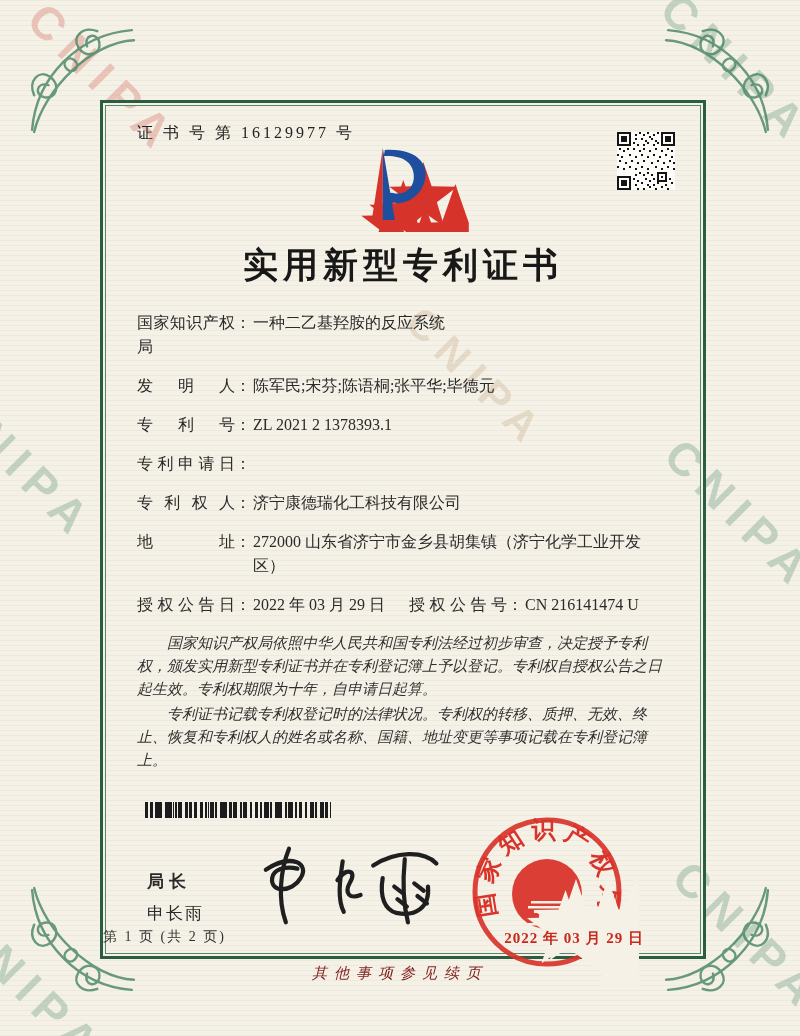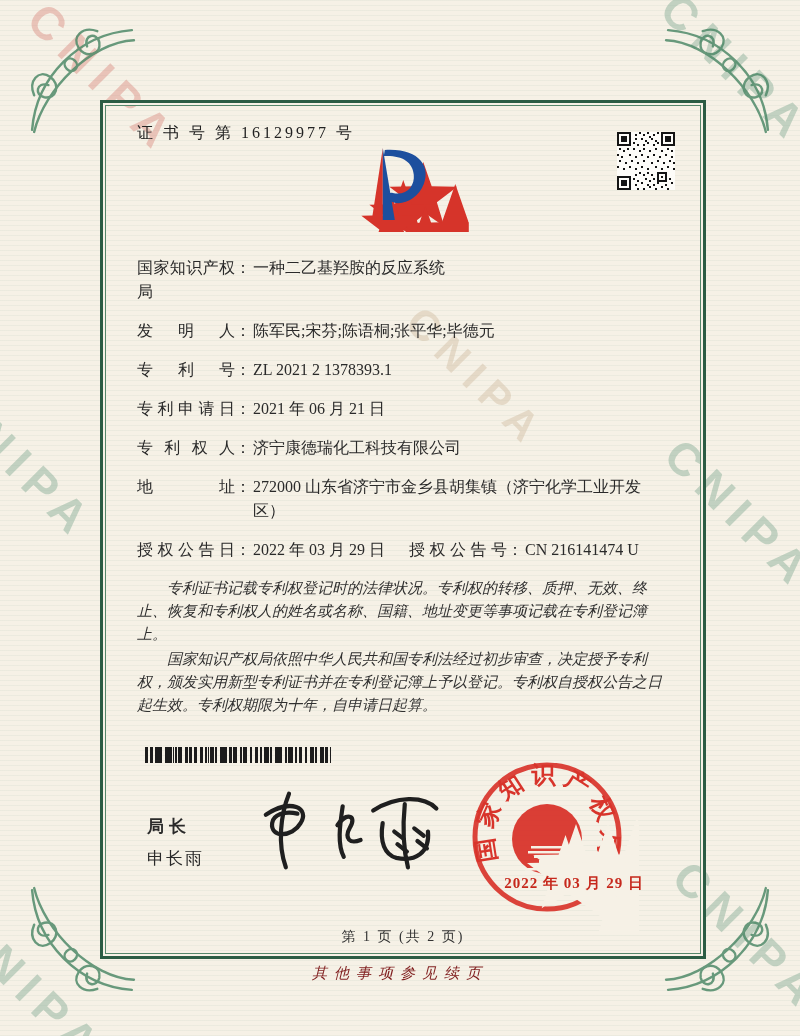--- a/index.html
+++ b/index.html
@@ -56,21 +56,21 @@
       repeating-linear-gradient(90deg,#1c1c1c 0 2px,transparent 2px 5px),
       repeating-linear-gradient(90deg,#1c1c1c 0 1px,transparent 1px 7px),
       repeating-linear-gradient(90deg,#1c1c1c 0 3px,transparent 3px 11px);}
   .sign-seal{position:relative;height:150px;margin-top:4px;}
   .official-title{position:absolute;left:10px;top:48px;font-size:17px;letter-spacing:5px;z-index:2;font-weight:bold;}
   .official-name{position:absolute;left:10px;top:80px;font-size:17px;letter-spacing:2px;z-index:2;}
   .signature{position:absolute;left:112px;top:16px;width:200px;height:95px;z-index:2;}
   .seal{position:absolute;left:322px;top:-16px;width:180px;height:180px;z-index:3;}
   .seal-date{position:absolute;left:352px;top:107px;width:170px;text-align:center;z-index:4;
     color:#c6281c;font-size:15px;letter-spacing:1px;font-weight:bold;white-space:nowrap;}
-  .page-num{position:absolute;left:0;right:0;bottom:10px;text-align:center;
+  .page-num{position:absolute;left:0;right:0;bottom:10px;
     font-size:14px;letter-spacing:2px;color:#333;}
   .footer-note{position:absolute;left:0;right:0;top:964px;text-align:center;z-index:1;
     font-size:15px;letter-spacing:7px;font-style:italic;color:#7f1d1d;}
 </style>
 </head>
 <body>
 
 <svg width="0" height="0" style="position:absolute">
   <symbol id="star" viewBox="-10 -10 20 20">
     <polygon points="0,-10 2.35,-3.24 9.51,-3.09 3.80,1.24 5.88,8.09 0,4 -5.88,8.09 -3.80,1.24 -9.51,-3.09 -2.35,-3.24"></polygon>
@@ -229,41 +229,41 @@
             <rect x="10" y="28" width="1" height="1"></rect>
               <rect x="13" y="28" width="1" height="1"></rect>
               <rect x="16" y="27" width="1" height="1"></rect>
               <rect x="19" y="28" width="1" height="1"></rect>
               <rect x="22" y="27" width="1" height="1"></rect>
               <rect x="25" y="28" width="1" height="1"></rect>
           </g>
         </svg>
       </div>
 
+      <div class="title">实用新型专利证书</div>
 
       <div class="fields">
         <div class="frow">
           <span class="flabel">国家知识产权局</span>
             <span class="fcolon">：</span>
             <span class="fvalue">一种二乙基羟胺的反应系统</span>
         </div>
         <div class="frow">
           <span class="flabel">发明人</span>
             <span class="fcolon">：</span>
             <span class="fvalue">陈军民;宋芬;陈语桐;张平华;毕德元</span>
         </div>
         <div class="frow">
           <span class="flabel">专利号</span>
             <span class="fcolon">：</span>
             <span class="fvalue">ZL 2021 2 1378393.1</span>
         </div>
         <div class="frow">
           <span class="flabel">专利申请日</span>
             <span class="fcolon">：</span>
-            <span class="fvalue">2021 年 06 月 21 日</span>
         </div>
         <div class="frow">
           <span class="flabel">专利权人</span>
             <span class="fcolon">：</span>
             <span class="fvalue">济宁康德瑞化工科技有限公司</span>
         </div>
         <div class="frow">
           <span class="flabel">地址</span>
             <span class="fcolon">：</span>
             <span class="fvalue">272000 山东省济宁市金乡县胡集镇（济宁化学工业开发区）</span>
@@ -274,22 +274,22 @@
             <span class="fvalue">2022 年 03 月 29 日</span>
           <span class="grant-group2">
             <span class="flabel">授权公告号</span>
               <span class="fcolon">：</span>
               <span class="fvalue">CN 216141474 U</span>
           </span>
         </div>
       </div>
 
       <div class="body-paras">
+        <p>国家知识产权局依照中华人民共和国专利法经过初步审查，决定授予专利权，颁发实用新型专利证书并在专利登记簿上予以登记。专利权自授权公告之日起生效。专利权期限为十年，自申请日起算。</p>
         <p>专利证书记载专利权登记时的法律状况。专利权的转移、质押、无效、终止、恢复和专利权人的姓名或名称、国籍、地址变更等事项记载在专利登记簿上。</p>
-        <p>国家知识产权局依照中华人民共和国专利法经过初步审查，决定授予专利权，颁发实用新型专利证书并在专利登记簿上予以登记。专利权自授权公告之日起生效。专利权期限为十年，自申请日起算。</p>
       </div>
 
       <div class="barcode"></div>
 
       <div class="sign-seal">
         <div class="official-title">局长</div>
         <div class="official-name">申长雨</div>
 
         <svg class="signature" viewBox="0 0 190 90">
           <g fill="none" stroke="#1f1f1f" stroke-width="4" stroke-linecap="round" stroke-linejoin="round">

